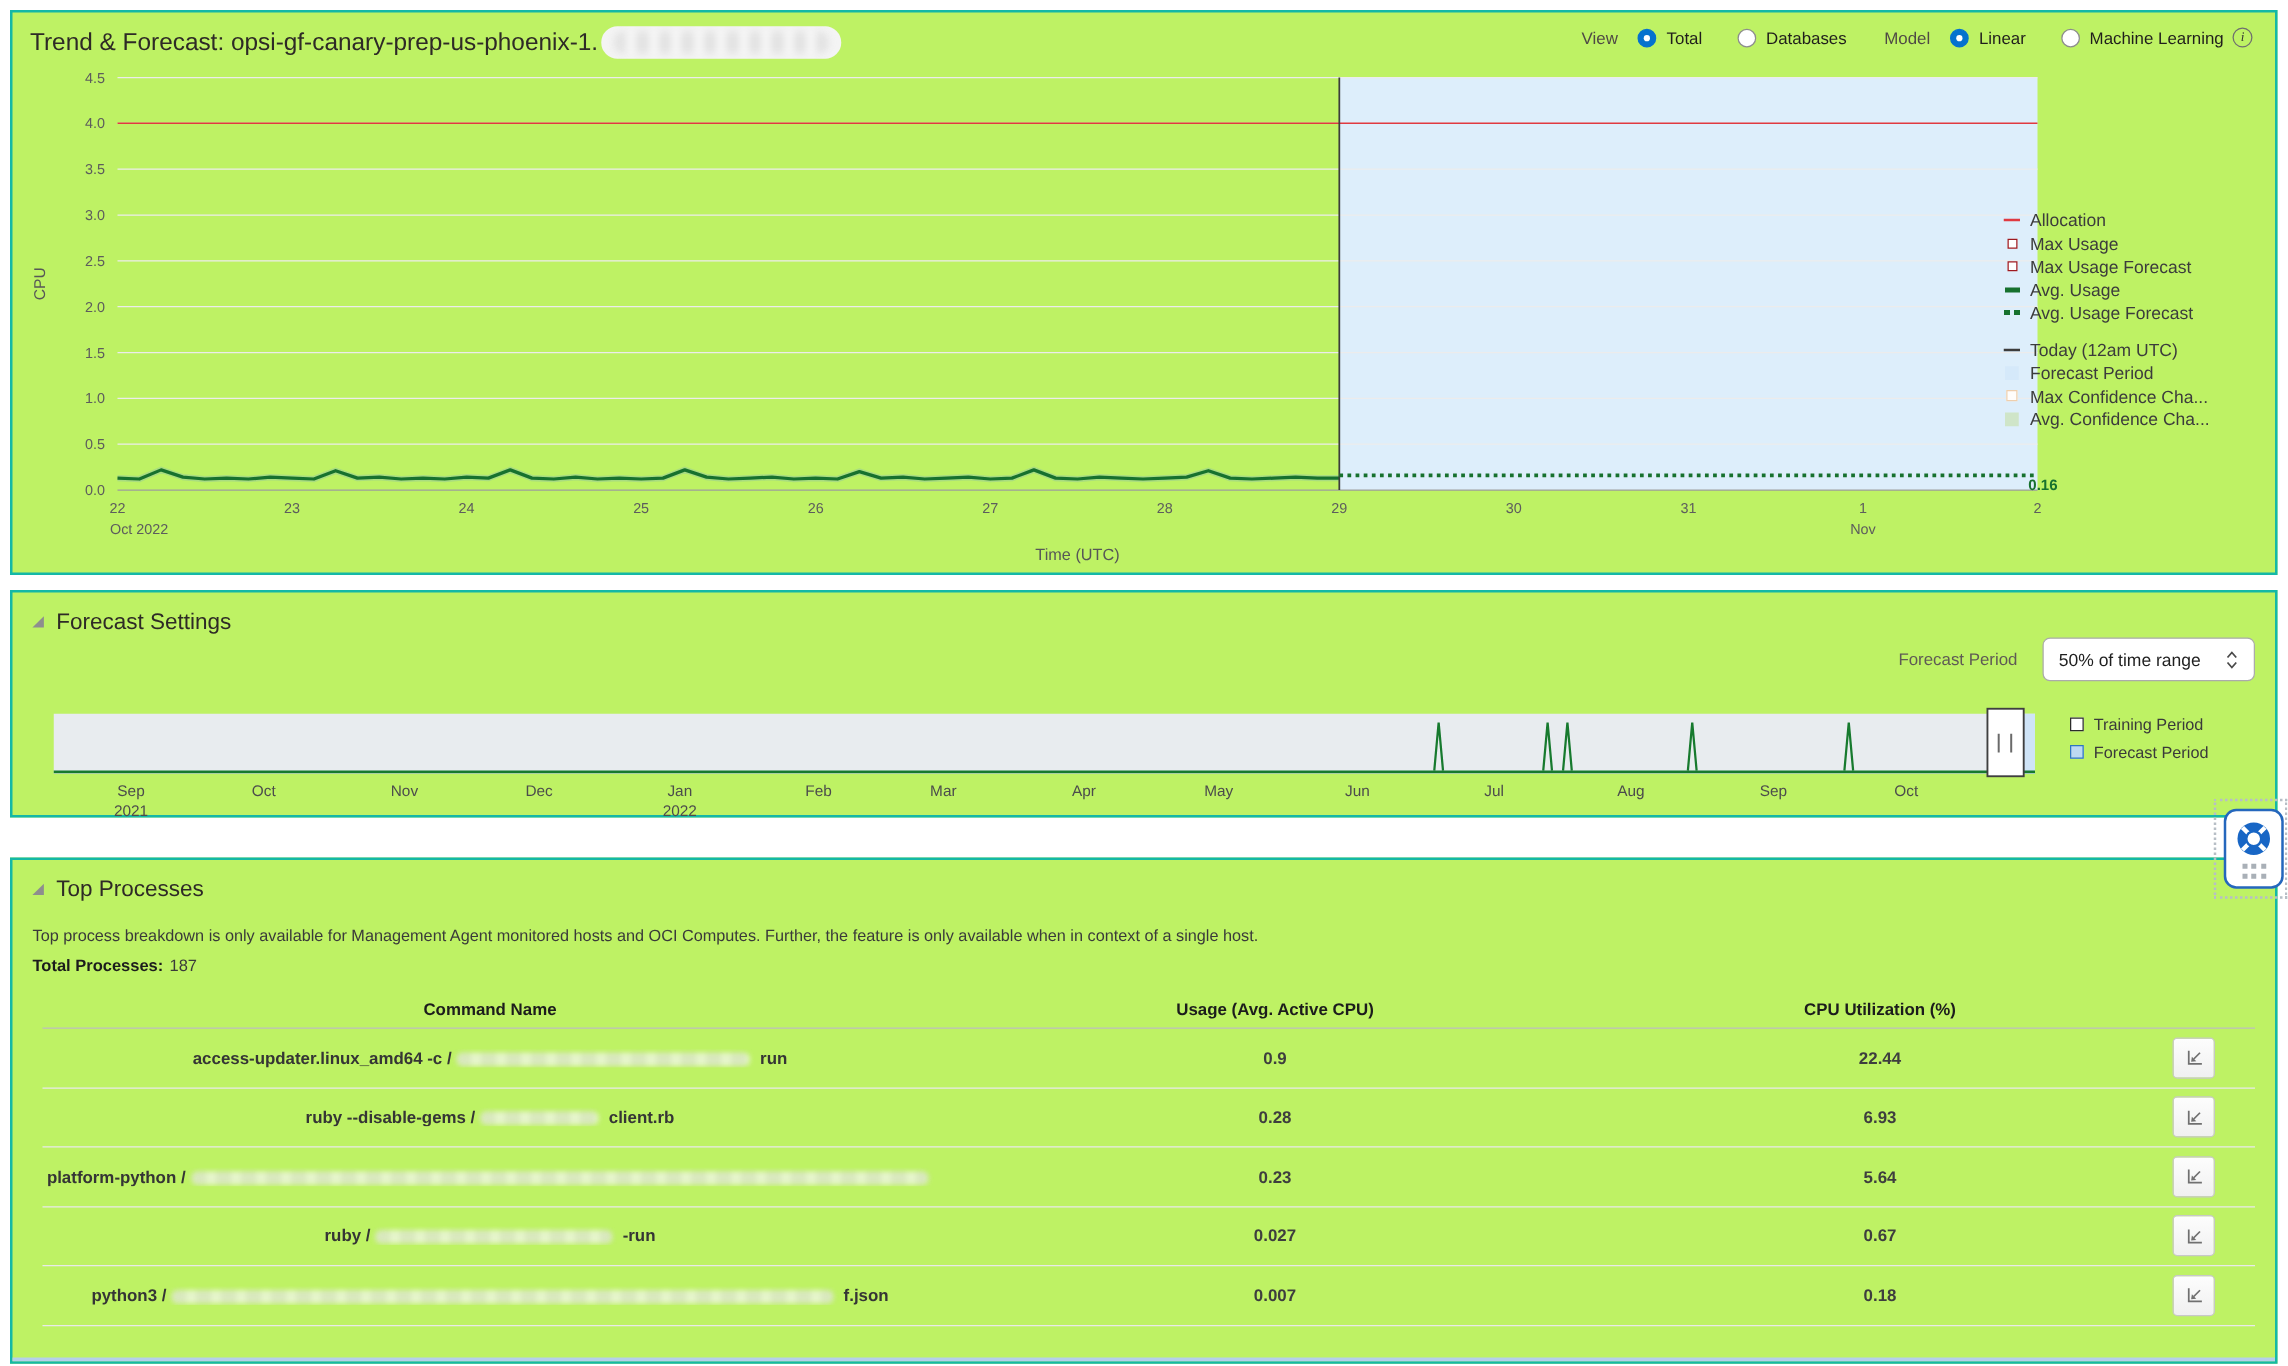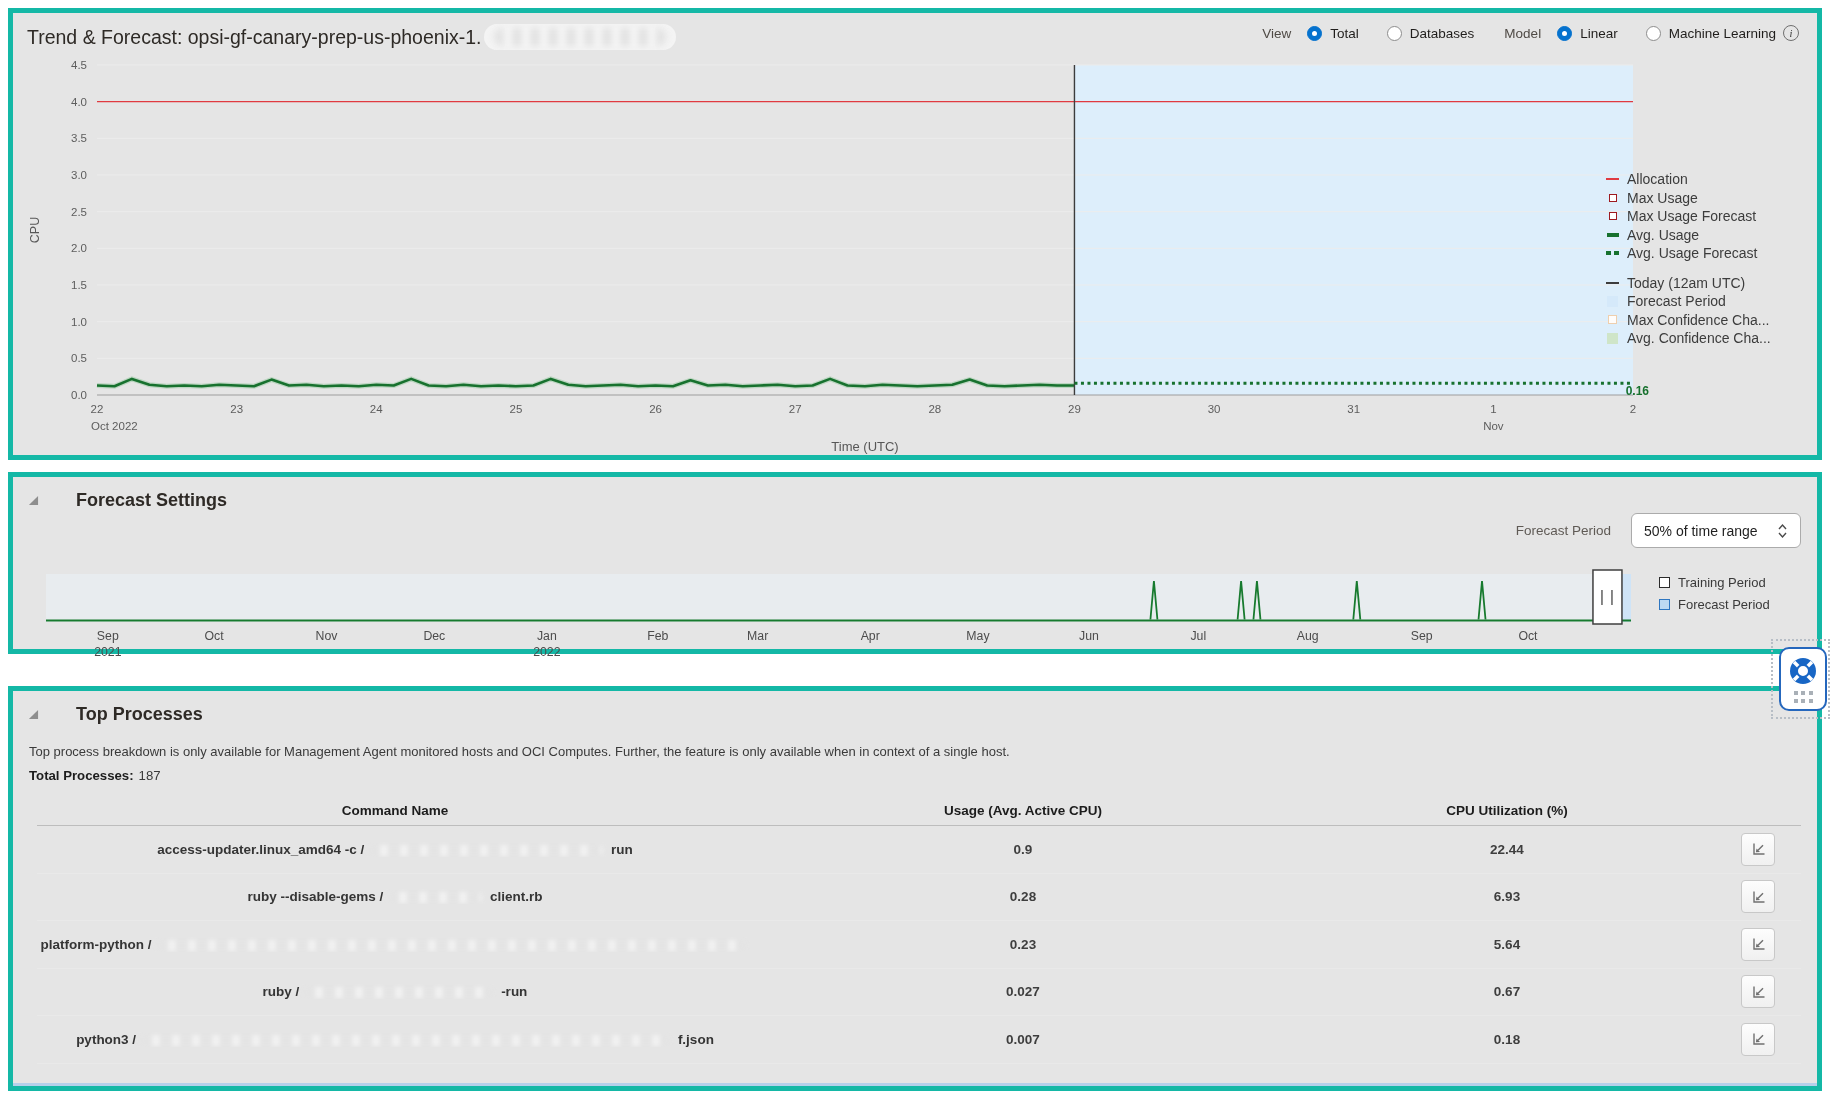--- a/index.html
+++ b/index.html
@@ -1,18 +1,18 @@
 <!DOCTYPE html>
 <html><head>
 <meta charset="utf-8">
 <style>
   * { margin:0; padding:0; box-sizing:border-box; }
   body { background:#fff; font-family:"Liberation Sans","DejaVu Sans",sans-serif; }
   .page { position:relative; width:1830px; height:1093px; background:#fff; overflow:hidden; }
-  .panel { position:absolute; left:8px; width:1814px; background:#e5e5e5; border:5px solid #14b8a6; }
+  .panel { position:absolute; left:8px; width:1814px; background:#bef264; border:2px solid #14b8a6; }
   .panel1 { top:8px; height:452px; }
   .panel2 { top:472px; height:182px; }
   .panel3 { top:686px; height:405px; }
 
   
   .p1-title { position:absolute; left:14px; top:9px; height:30px; display:flex; align-items:center;
               font-size:19.5px; font-weight:400; color:#2e2a26; white-space:nowrap; z-index:2; }
   .redacted-pill { position:relative; display:inline-block; width:192px; height:26px; margin-left:3px;
                    border-radius:13px; background:#f4f4f4; overflow:hidden; }
   .redacted-pill::before { content:""; position:absolute; inset:4px 10px;
@@ -45,21 +45,21 @@
   .sw.square-outline i { width:8px; height:8px; border:1.7px solid var(--c); background:#fff; }
   .sw.thick i    { width:12px; height:4px; background:var(--c); }
   .sw.dash i     { width:14px; height:4px; background:repeating-linear-gradient(90deg,var(--c) 0 5px,transparent 5px 8px); }
   .sw.square-fill i { width:11px; height:11px; background:var(--c); }
   .sw.square-outline-light i { width:9px; height:9px; border:1.5px solid var(--c); background:#fffdfb; }
   .sw i { display:block; }
 
   
   .sec-head { display:flex; align-items:center; padding:13px 0 0 15px; position:relative; z-index:2; }
   .sec-head svg { margin-right:9px; }
-  .sec-head h2 { font-size:18px; font-weight:700; color:#2e2a26;margin-left:28px; }
+  .sec-head h2 { font-size:18px; font-weight:400; color:#2e2a26; }
   .fp-label { position:absolute; right:206px; top:46px; font-size:13.5px; color:#5f5a55; z-index:2; }
   .fp-select { position:absolute; right:16px; top:36px; width:170px; height:35px; border:1px solid #ababab;
                border-radius:6px; background:#fff; display:flex; align-items:center; padding:0 12px;
                font-size:14px; color:#1f1f1f; cursor:pointer; z-index:2; }
   .fp-select svg { margin-left:auto; }
   #timeline { position:absolute; left:0; top:0; width:1814px; height:182px; }
   #timeline-legend { position:absolute; left:1646px; top:94px; font-size:13px; color:#3a3a3a; z-index:2; }
   .tl-row { display:flex; align-items:center; height:22px; white-space:nowrap; }
   .tl-sw { width:11px; height:11px; border:1.6px solid #2b2b2b; margin-right:8px; flex:none; }
 

